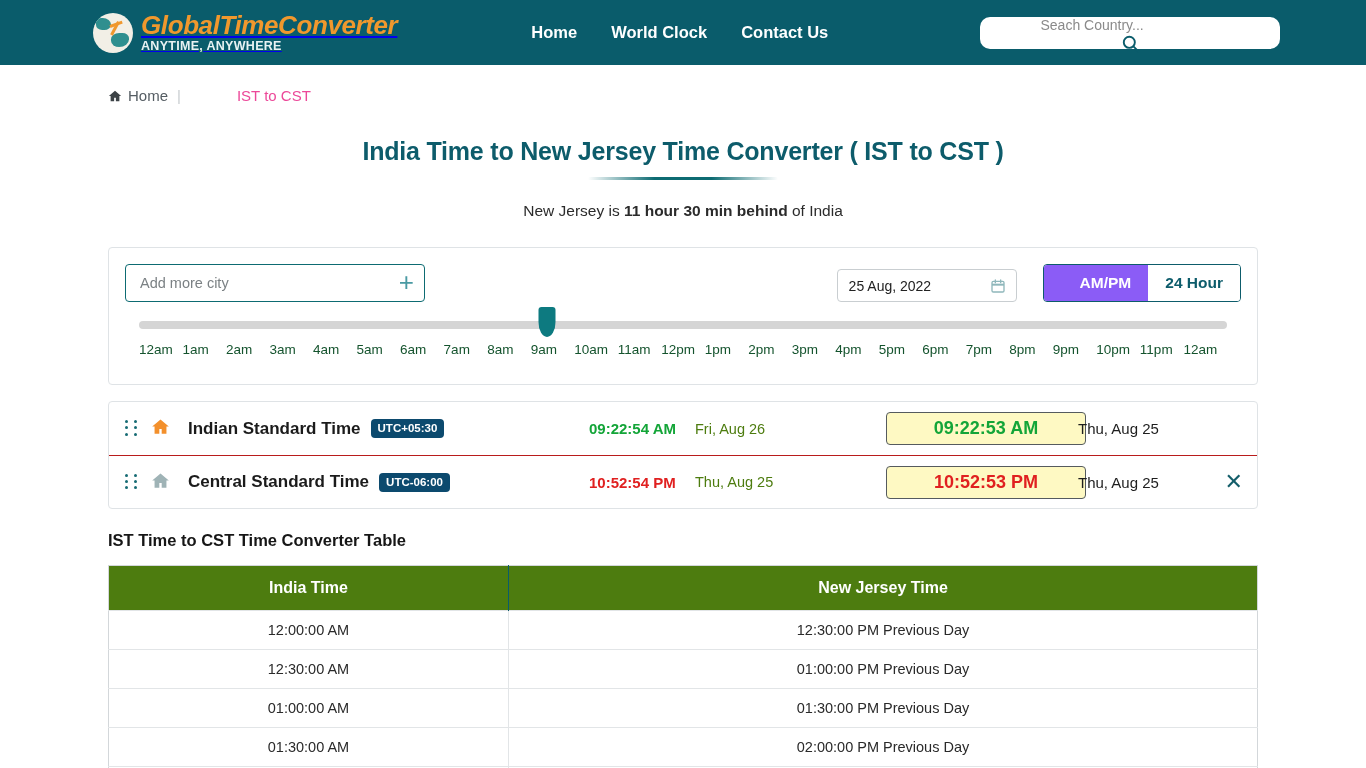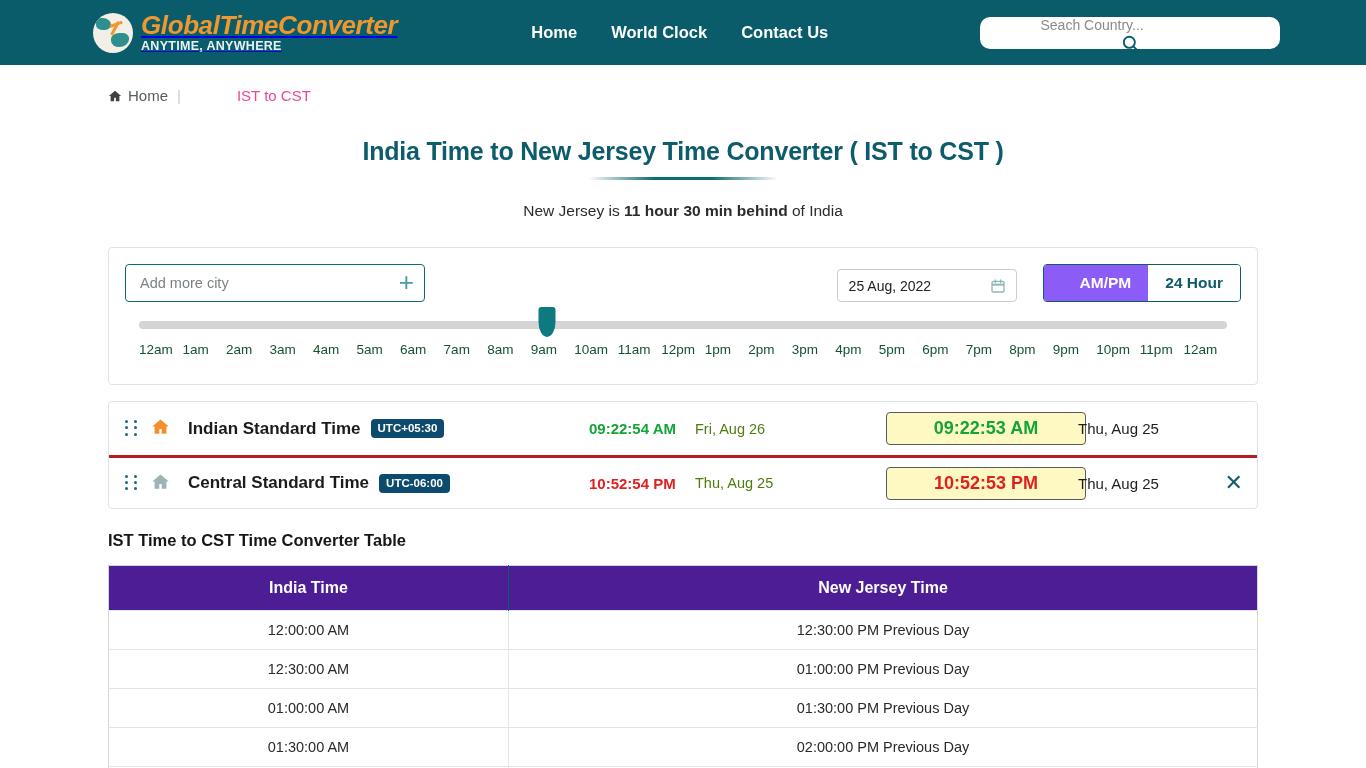--- a/index.html
+++ b/index.html
@@ -257,21 +257,21 @@
     border-radius: 4px;
     background: #fff;
   }
   .zone-row {
     height: 53px;
     display: flex;
     align-items: center;
     padding: 0 18px 0 16px;
     position: relative;
   }
-  .zone-row + .zone-row { border-top: 3px solid #b91c1c; }
+  .zone-row + .zone-row { border-top: 1px solid #b91c1c; }
   .drag-handle {
     width: 14px; height: 17px;
     display: grid;
     grid-template-columns: repeat(2, 1fr);
     grid-template-rows: repeat(3, 1fr);
     gap: 2px 4px;
     cursor: grab;
     flex: none;
   }
   .drag-handle i {
@@ -350,21 +350,21 @@
     font-weight: bold;
     color: #161616;
   }
   .conv-table {
     margin: 15px 108px 0 108px;
     border-collapse: collapse;
     width: calc(100% - 216px);
     border: 1px solid #d3d7da;
   }
   .conv-table th {
-    background: #4c1d95;
+    background: #4d7c0f;
     color: #ffffff;
     font-size: 16px;
     font-weight: bold;
     padding: 13px 0;
     border-right: 1px solid #0a5c6b;
   }
   .conv-table td {
     text-align: center;
     font-size: 14.5px;
     color: #2a2a2a;

